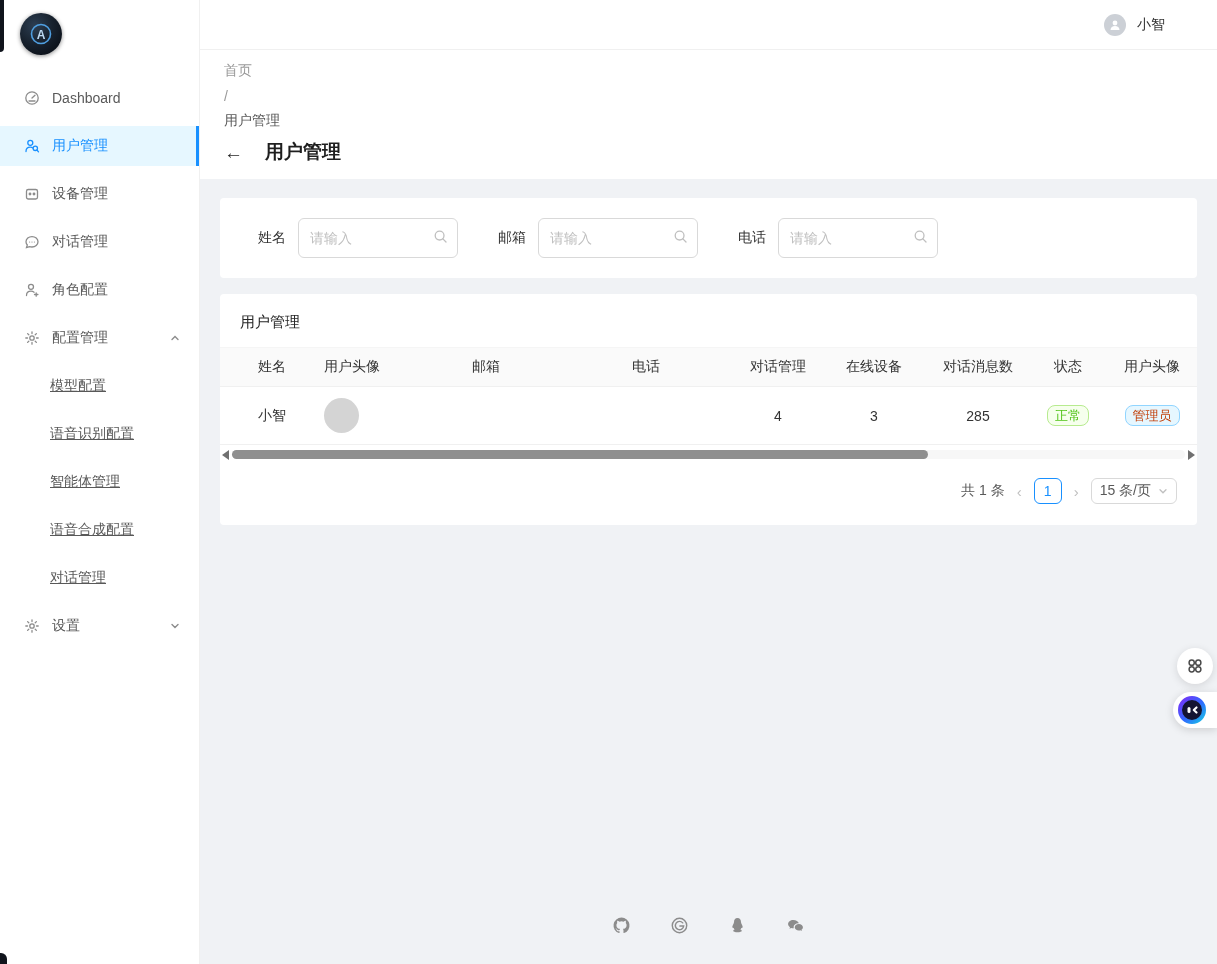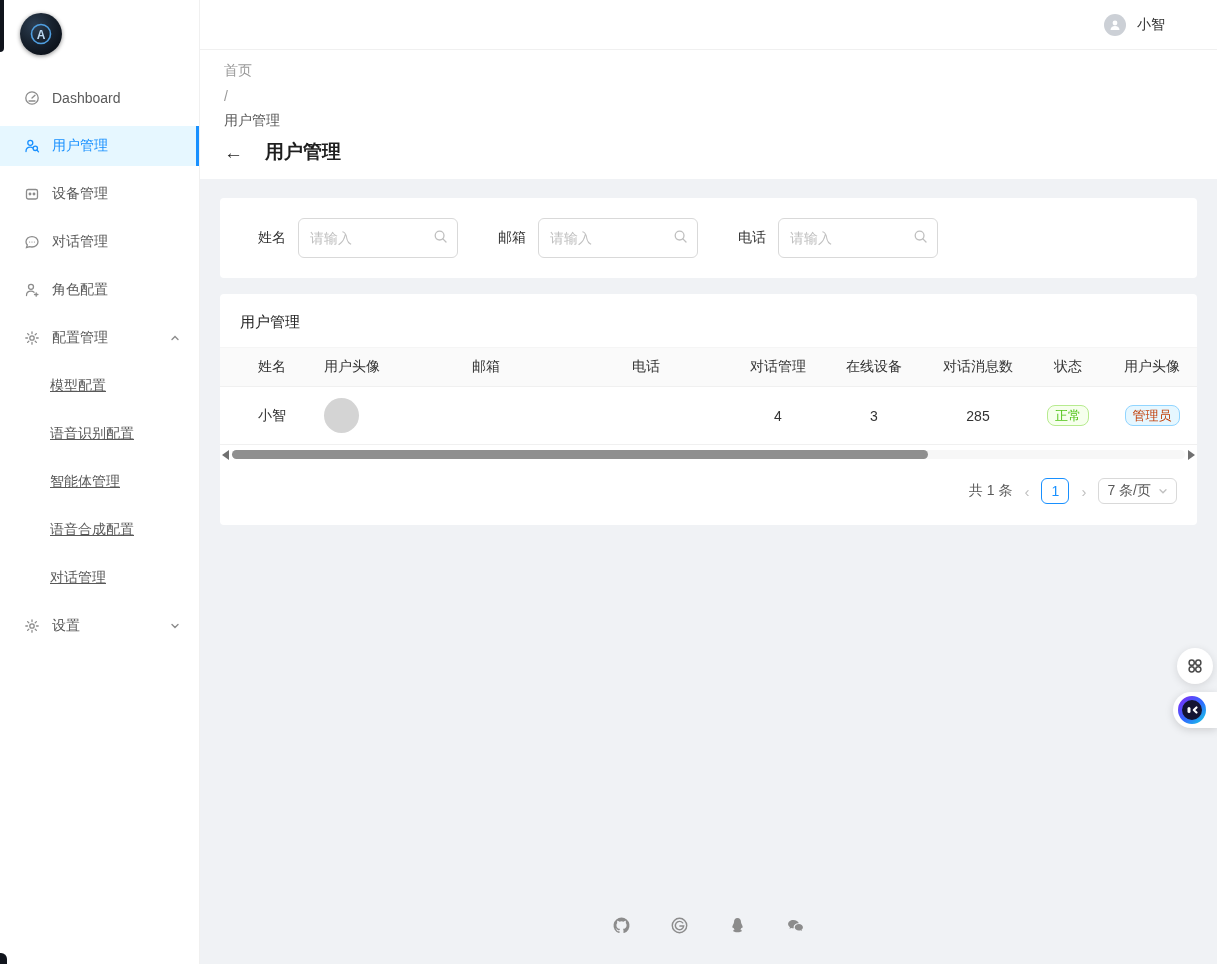--- a/index.html
+++ b/index.html
@@ -358,21 +358,21 @@
         </div>
         <span class="hs-arrow hs-right"></span>
       </div>
 
       <div class="pager">
         <span>共 1 条</span>
         <span class="pg-arrow">‹</span>
         <span class="pg-current">1</span>
         <span class="pg-arrow">›</span>
         <span class="pg-size">
-          <span>7 条/页</span>
+          <span>15 条/页</span>
           <svg width="10" height="10" viewBox="0 0 10 10" fill="none" stroke="#bfbfbf" stroke-width="1.3" stroke-linecap="round">
               <path d="M2 3.8 L5 6.8 L8 3.8"></path>
             </svg>
         </span>
       </div>
     </div>
 
     <div class="footer">
       <div class="footer-icons">
         <a>

